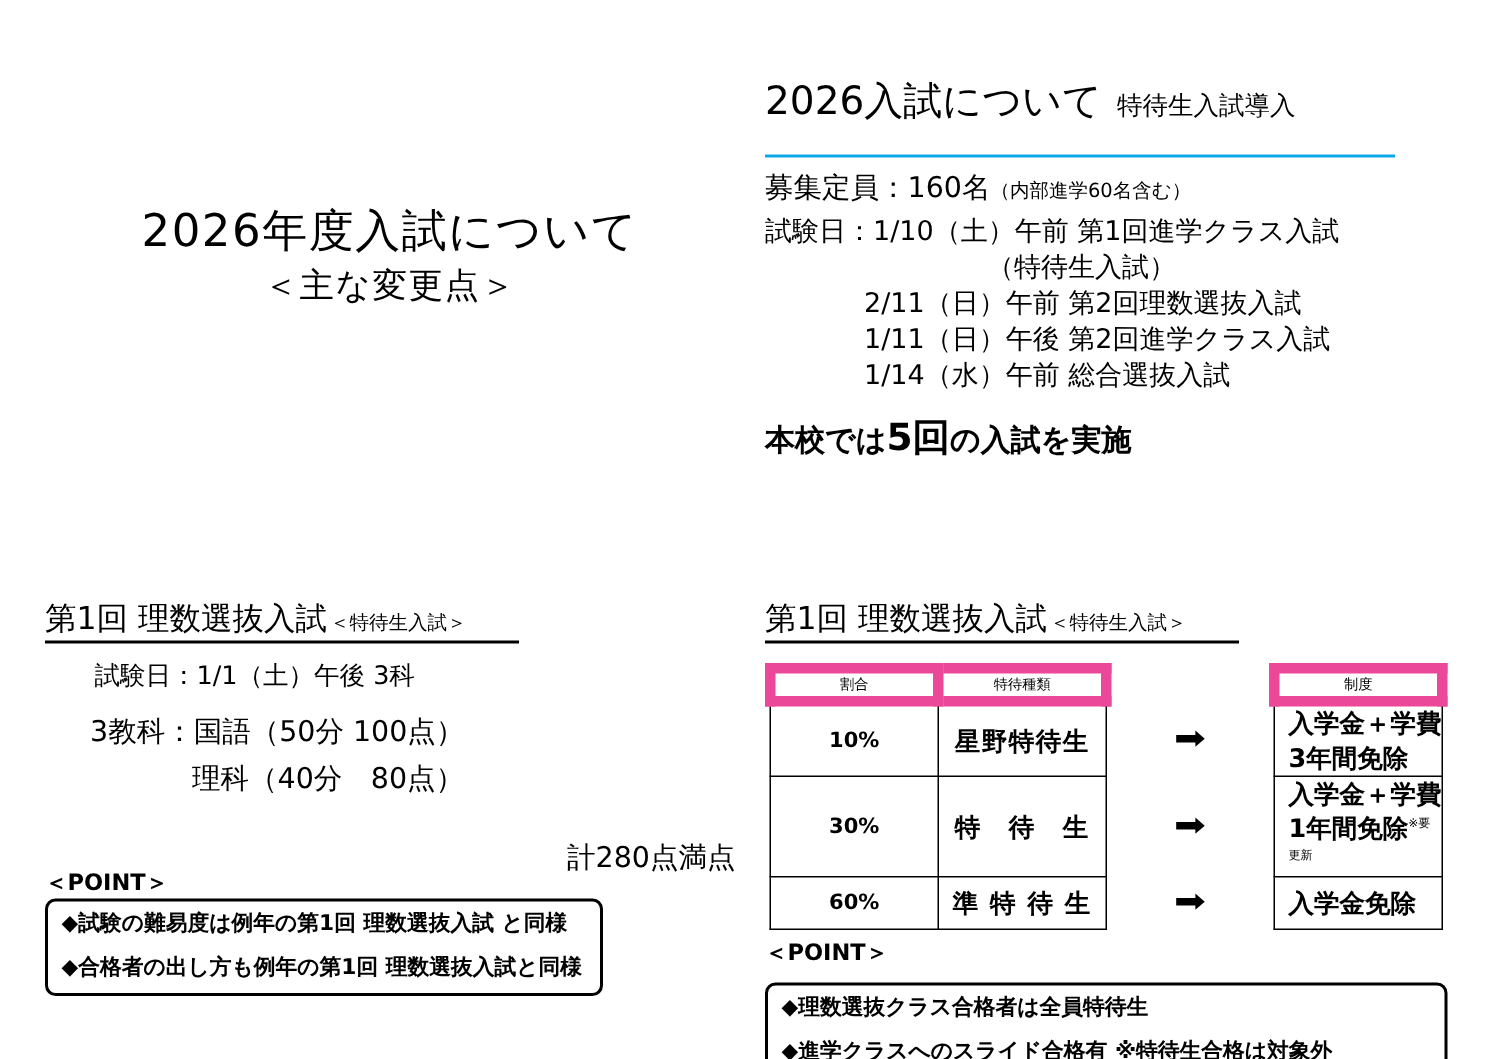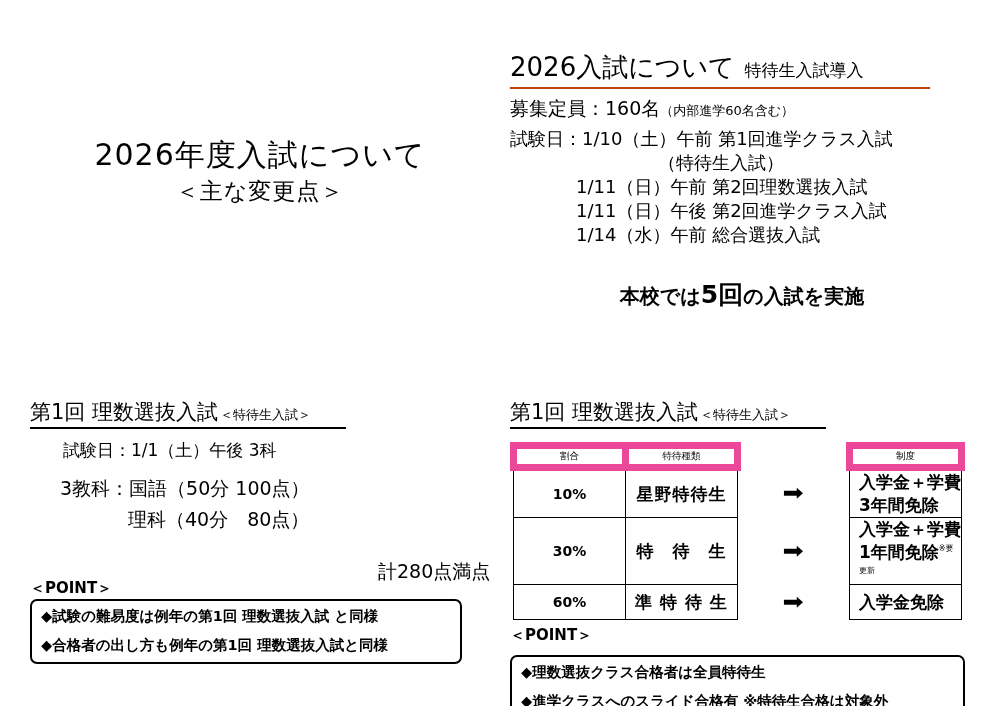--- a/index.html
+++ b/index.html
@@ -38,22 +38,22 @@
 
   
   #exam-info {
     left: 510px;
     top: 50px;
     width: 470px;
   }
   #exam-info .heading-row {
     display: flex;
     align-items: baseline;
-    border-bottom: 2px solid #c2410c;
-    padding-bottom: 2px;
+    border-bottom: 2px solid #0ea5e9;
+    padding-bottom: 18px;
     width: 420px;
   }
   #exam-info .heading-main {
     font-size: 26px;
     letter-spacing: 0px;
     white-space: nowrap;
   }
   #exam-info .heading-sub {
     font-size: 17px;
     margin-left: 10px;
@@ -71,24 +71,24 @@
     margin-top: 5px;
     font-size: 18px;
     line-height: 1.33;
   }
   #exam-info .dates .row {
     white-space: nowrap;
   }
   #exam-info .dates .row.indent { padding-left: 66px; }
   #exam-info .dates .row.indent2 { padding-left: 148px; }
   #exam-info .summary {
-    margin-top: 31px;
+    margin-top: 12px;
     font-size: 20px;
     font-weight: bold;
-    text-align: center;
+    text-align: left;
     padding-right: 6px;
     white-space: nowrap;
   }
   #exam-info .summary .big {
     font-size: 25px;
   }
 
   
   #left-section {
     left: 30px;
@@ -151,21 +151,21 @@
     box-sizing: border-box;
   }
   .point-box .item {
     font-size: 14.5px;
     font-weight: bold;
     white-space: nowrap;
     line-height: 1.35;
   }
   .point-box .item + .item { margin-top: 9px; }
 
-  #left-point { width: 432px; }
+  #left-point { width: 372px; }
   #right-point { margin-top: 10px; width: 455px; }
 
   
   #right-section {
     left: 510px;
     top: 398px;
     width: 470px;
   }
   #scholar-table {
     margin-top: 13px;
@@ -238,21 +238,21 @@
     <span class="heading-sub">特待生入試導入</span>
   </div>
 
   <div class="capacity">
     <span>募集定員：160名</span><span class="small">（内部進学60名含む）</span>
   </div>
 
   <div class="dates">
     <div class="row">試験日：1/10（土）午前 第1回進学クラス入試</div>
     <div class="row indent2">（特待生入試）</div>
-    <div class="row indent">1/11（日）午前 第2回理数選抜入試</div>
+    <div class="row indent">2/11（日）午前 第2回理数選抜入試</div>
     <div class="row indent">1/11（日）午後 第2回進学クラス入試</div>
     <div class="row indent">1/14（水）午前 総合選抜入試</div>
   </div>
 
   <div class="summary">
     <span>本校では</span><span class="big">5回</span><span>の入試を実施</span>
   </div>
 </div>
 
 <div class="abs" id="left-section">

